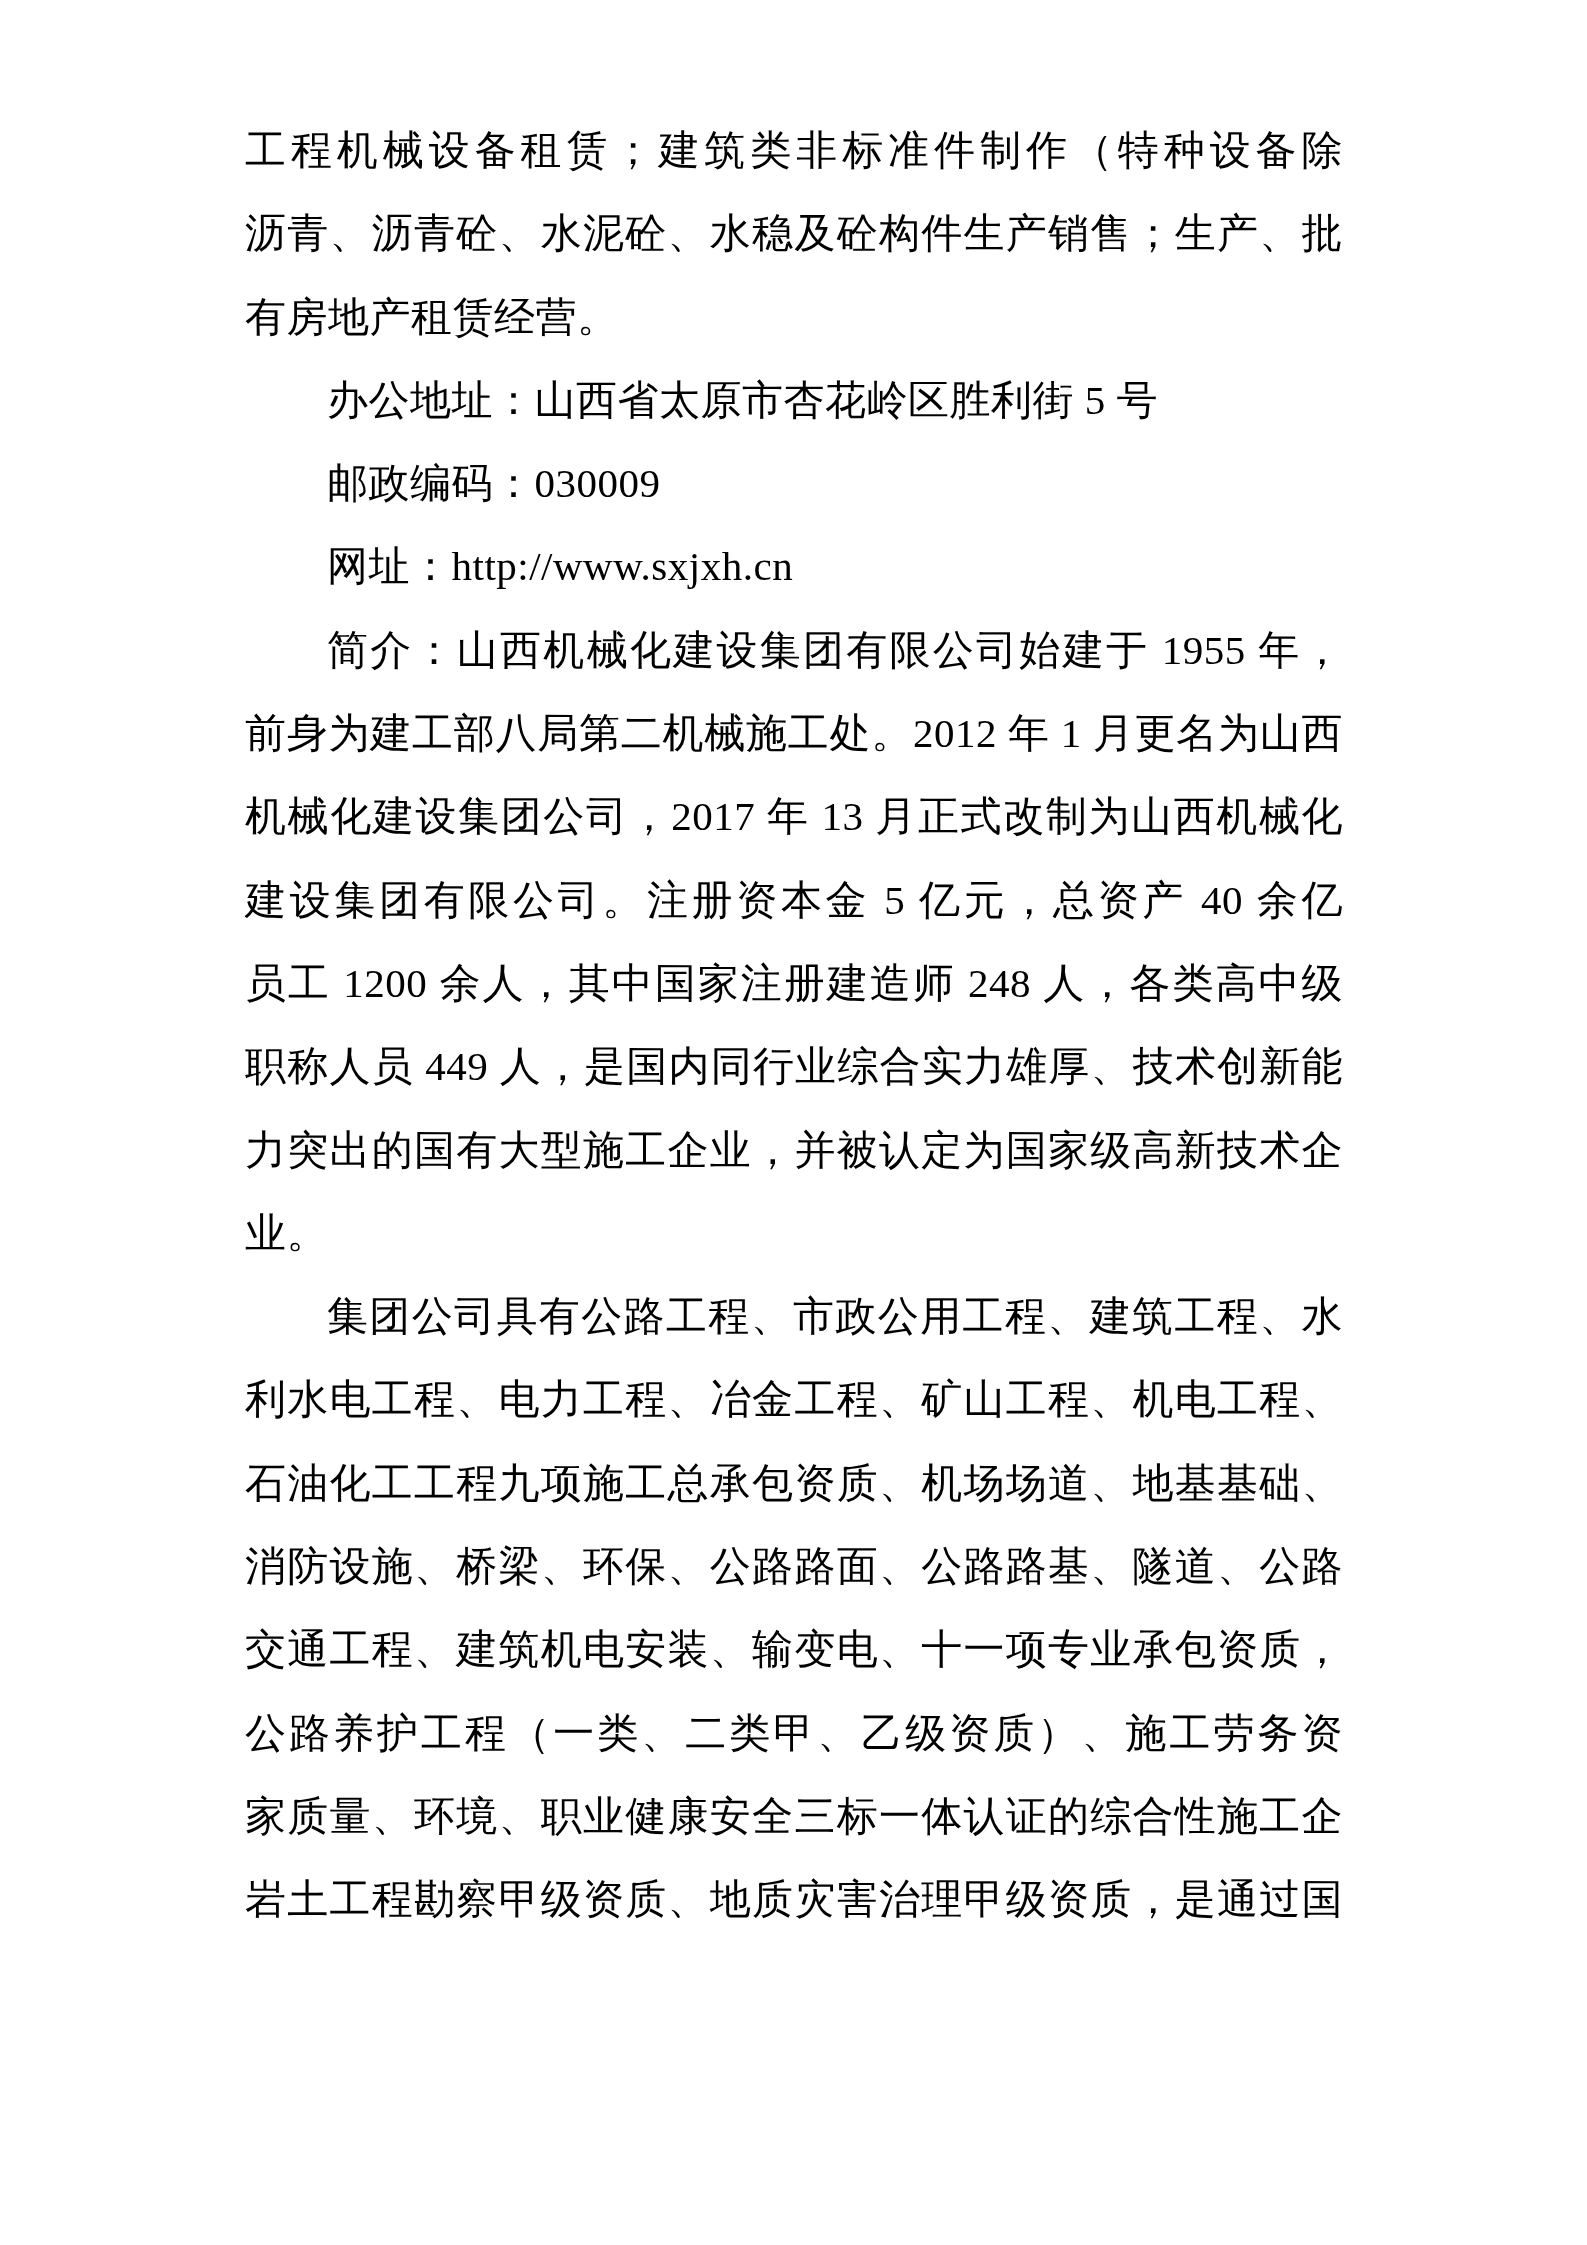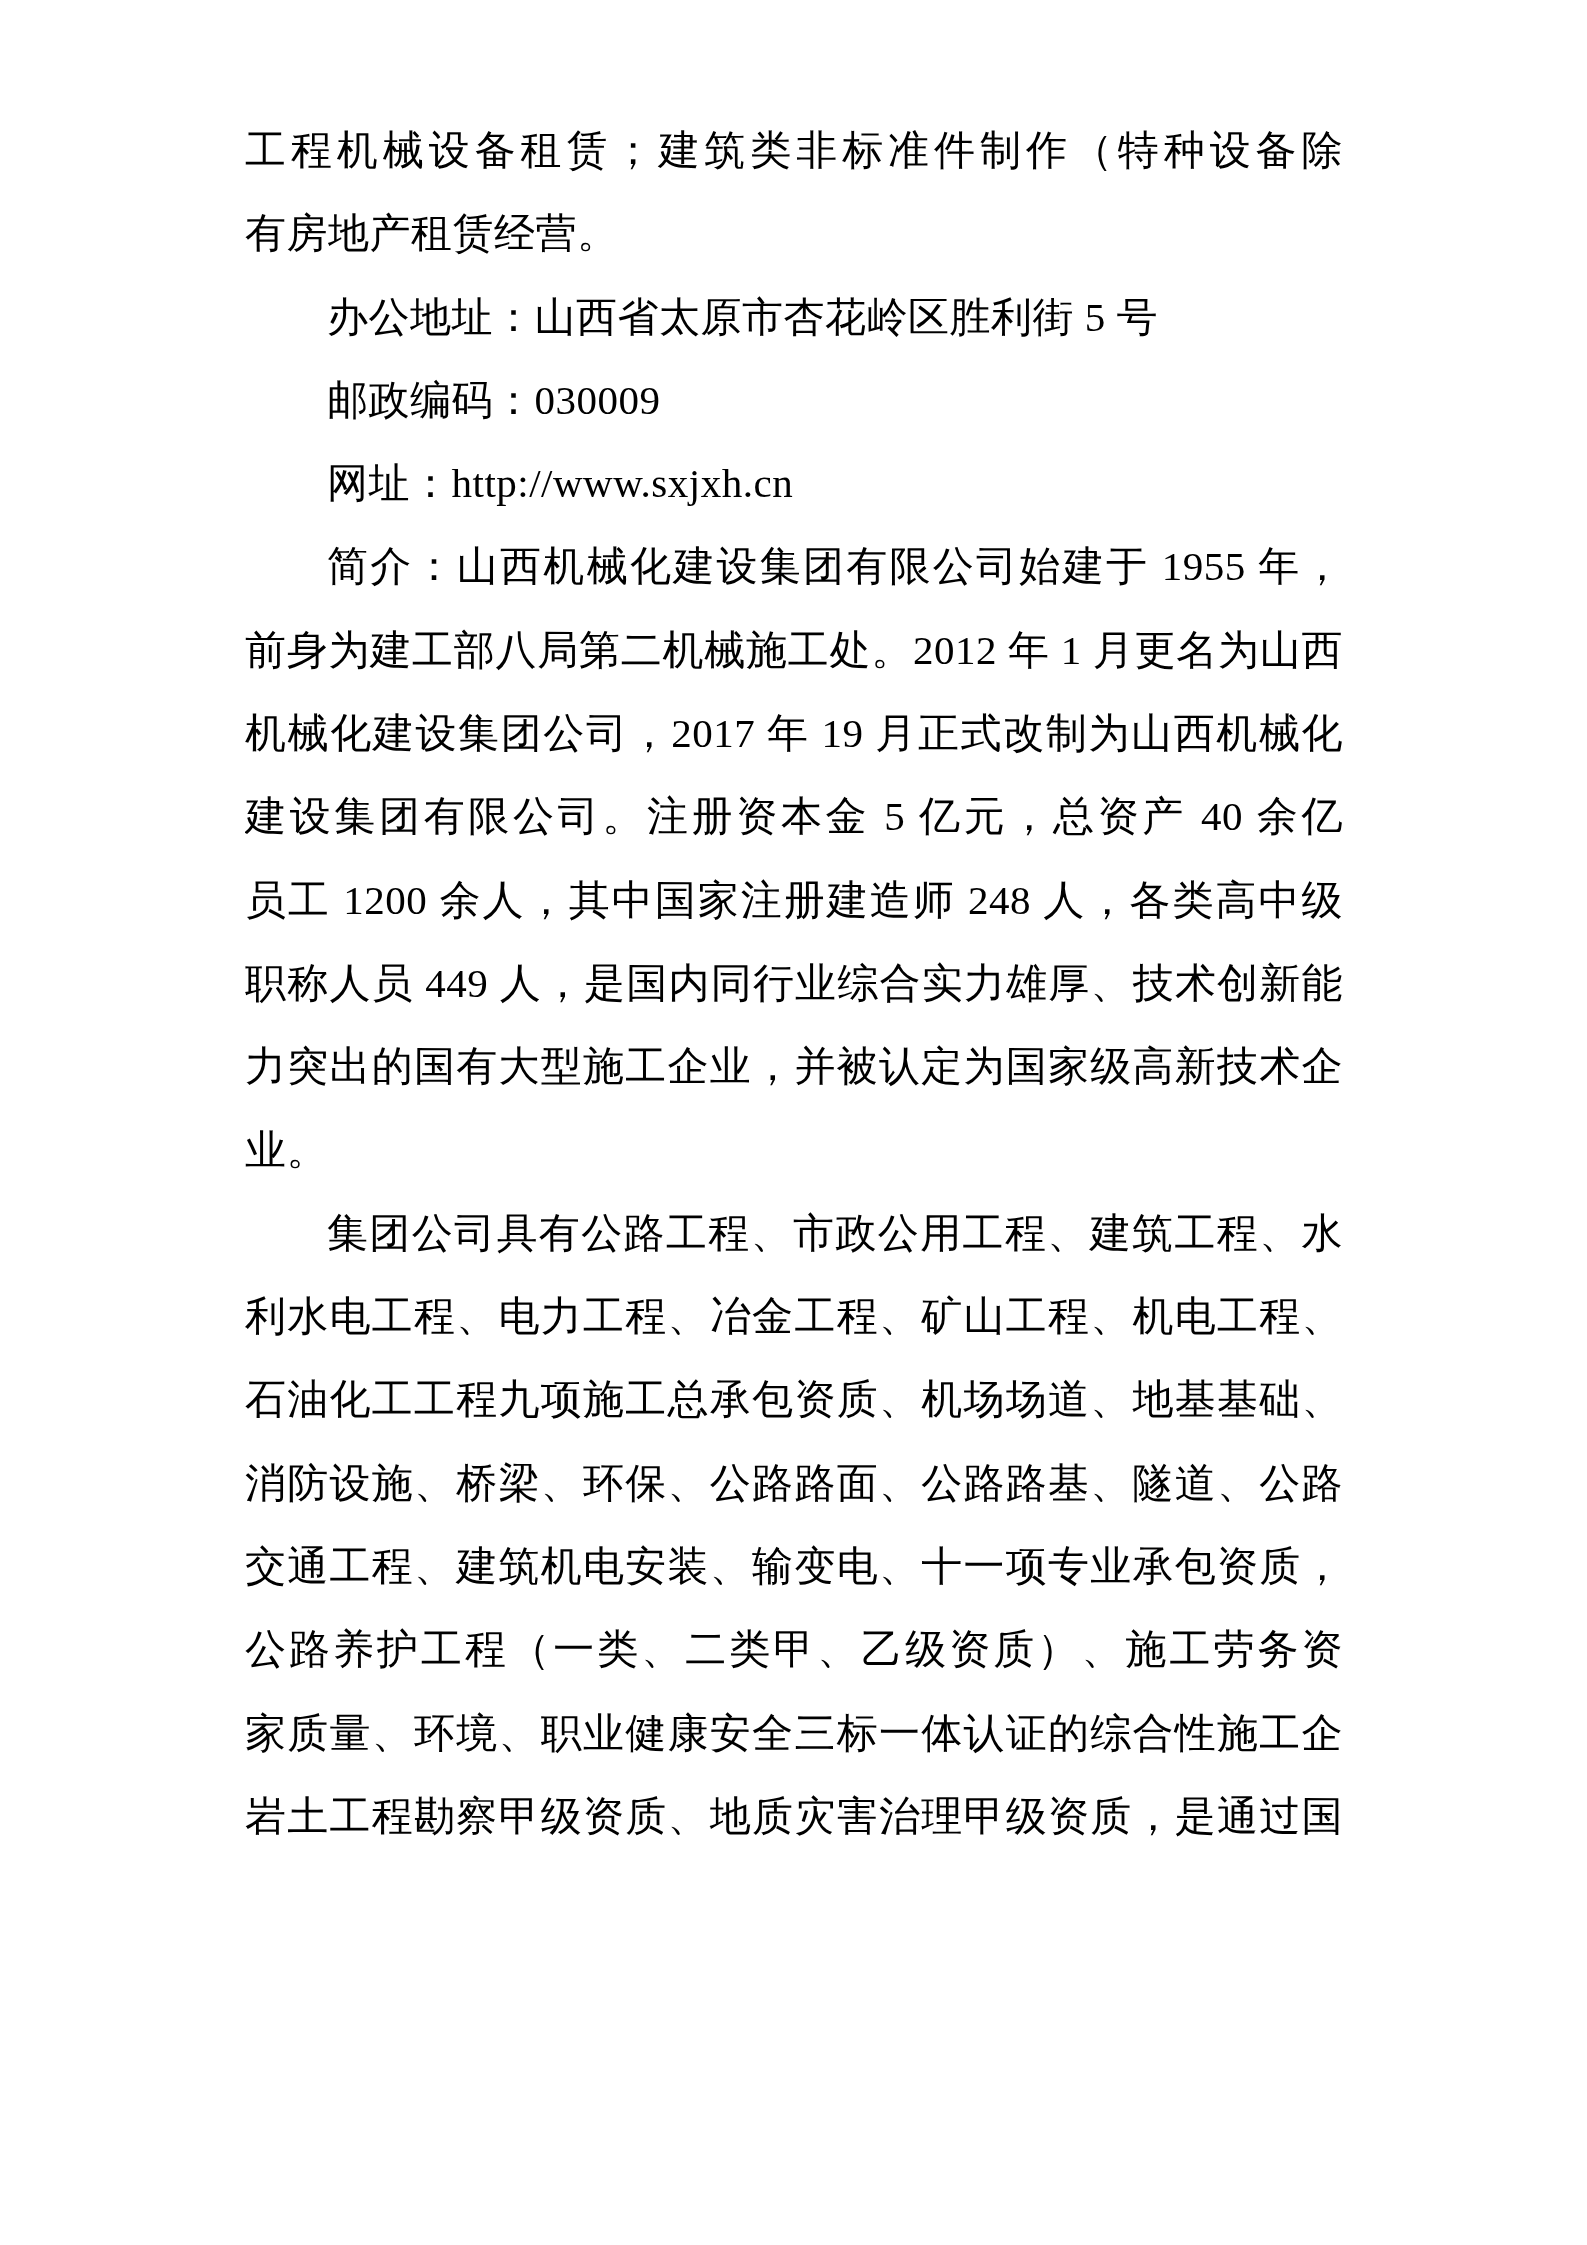--- a/index.html
+++ b/index.html
@@ -45,27 +45,28 @@
   .ln.ind {
     text-indent: 2em;
   }
 </style>
 </head>
 <body>
 
 <div class="page">
   <div class="textblock">
     <div class="ln">工程机械设备租赁；建筑类非标准件制作（特种设备除外）；</div>
+    <div class="ln">沥青、沥青砼、水泥砼、水稳及砼构件生产销售；生产、批</div>
     <div class="ln end">有房地产租赁经营。</div>
     <div class="ln end ind">办公地址：山西省太原市杏花岭区胜利街 5 号</div>
     <div class="ln end ind">邮政编码：030009</div>
     <div class="ln end ind">网址：http://www.sxjxh.cn</div>
     <div class="ln ind">简介：山西机械化建设集团有限公司始建于 1955 年，</div>
     <div class="ln">前身为建工部八局第二机械施工处。2012 年 1 月更名为山西</div>
-    <div class="ln">机械化建设集团公司，2017 年 19 月正式改制为山西机械化</div>
+    <div class="ln">机械化建设集团公司，2017 年 13 月正式改制为山西机械化</div>
     <div class="ln">建设集团有限公司。注册资本金 5 亿元，总资产 40 余亿元，</div>
     <div class="ln">员工 1200 余人，其中国家注册建造师 248 人，各类高中级</div>
     <div class="ln">职称人员 449 人，是国内同行业综合实力雄厚、技术创新能</div>
     <div class="ln">力突出的国有大型施工企业，并被认定为国家级高新技术企</div>
     <div class="ln end">业。</div>
     <div class="ln ind">集团公司具有公路工程、市政公用工程、建筑工程、水</div>
     <div class="ln">利水电工程、电力工程、冶金工程、矿山工程、机电工程、</div>
     <div class="ln">石油化工工程九项施工总承包资质、机场场道、地基基础、</div>
     <div class="ln">消防设施、桥梁、环保、公路路面、公路路基、隧道、公路</div>
     <div class="ln">交通工程、建筑机电安装、输变电、十一项专业承包资质，</div>

